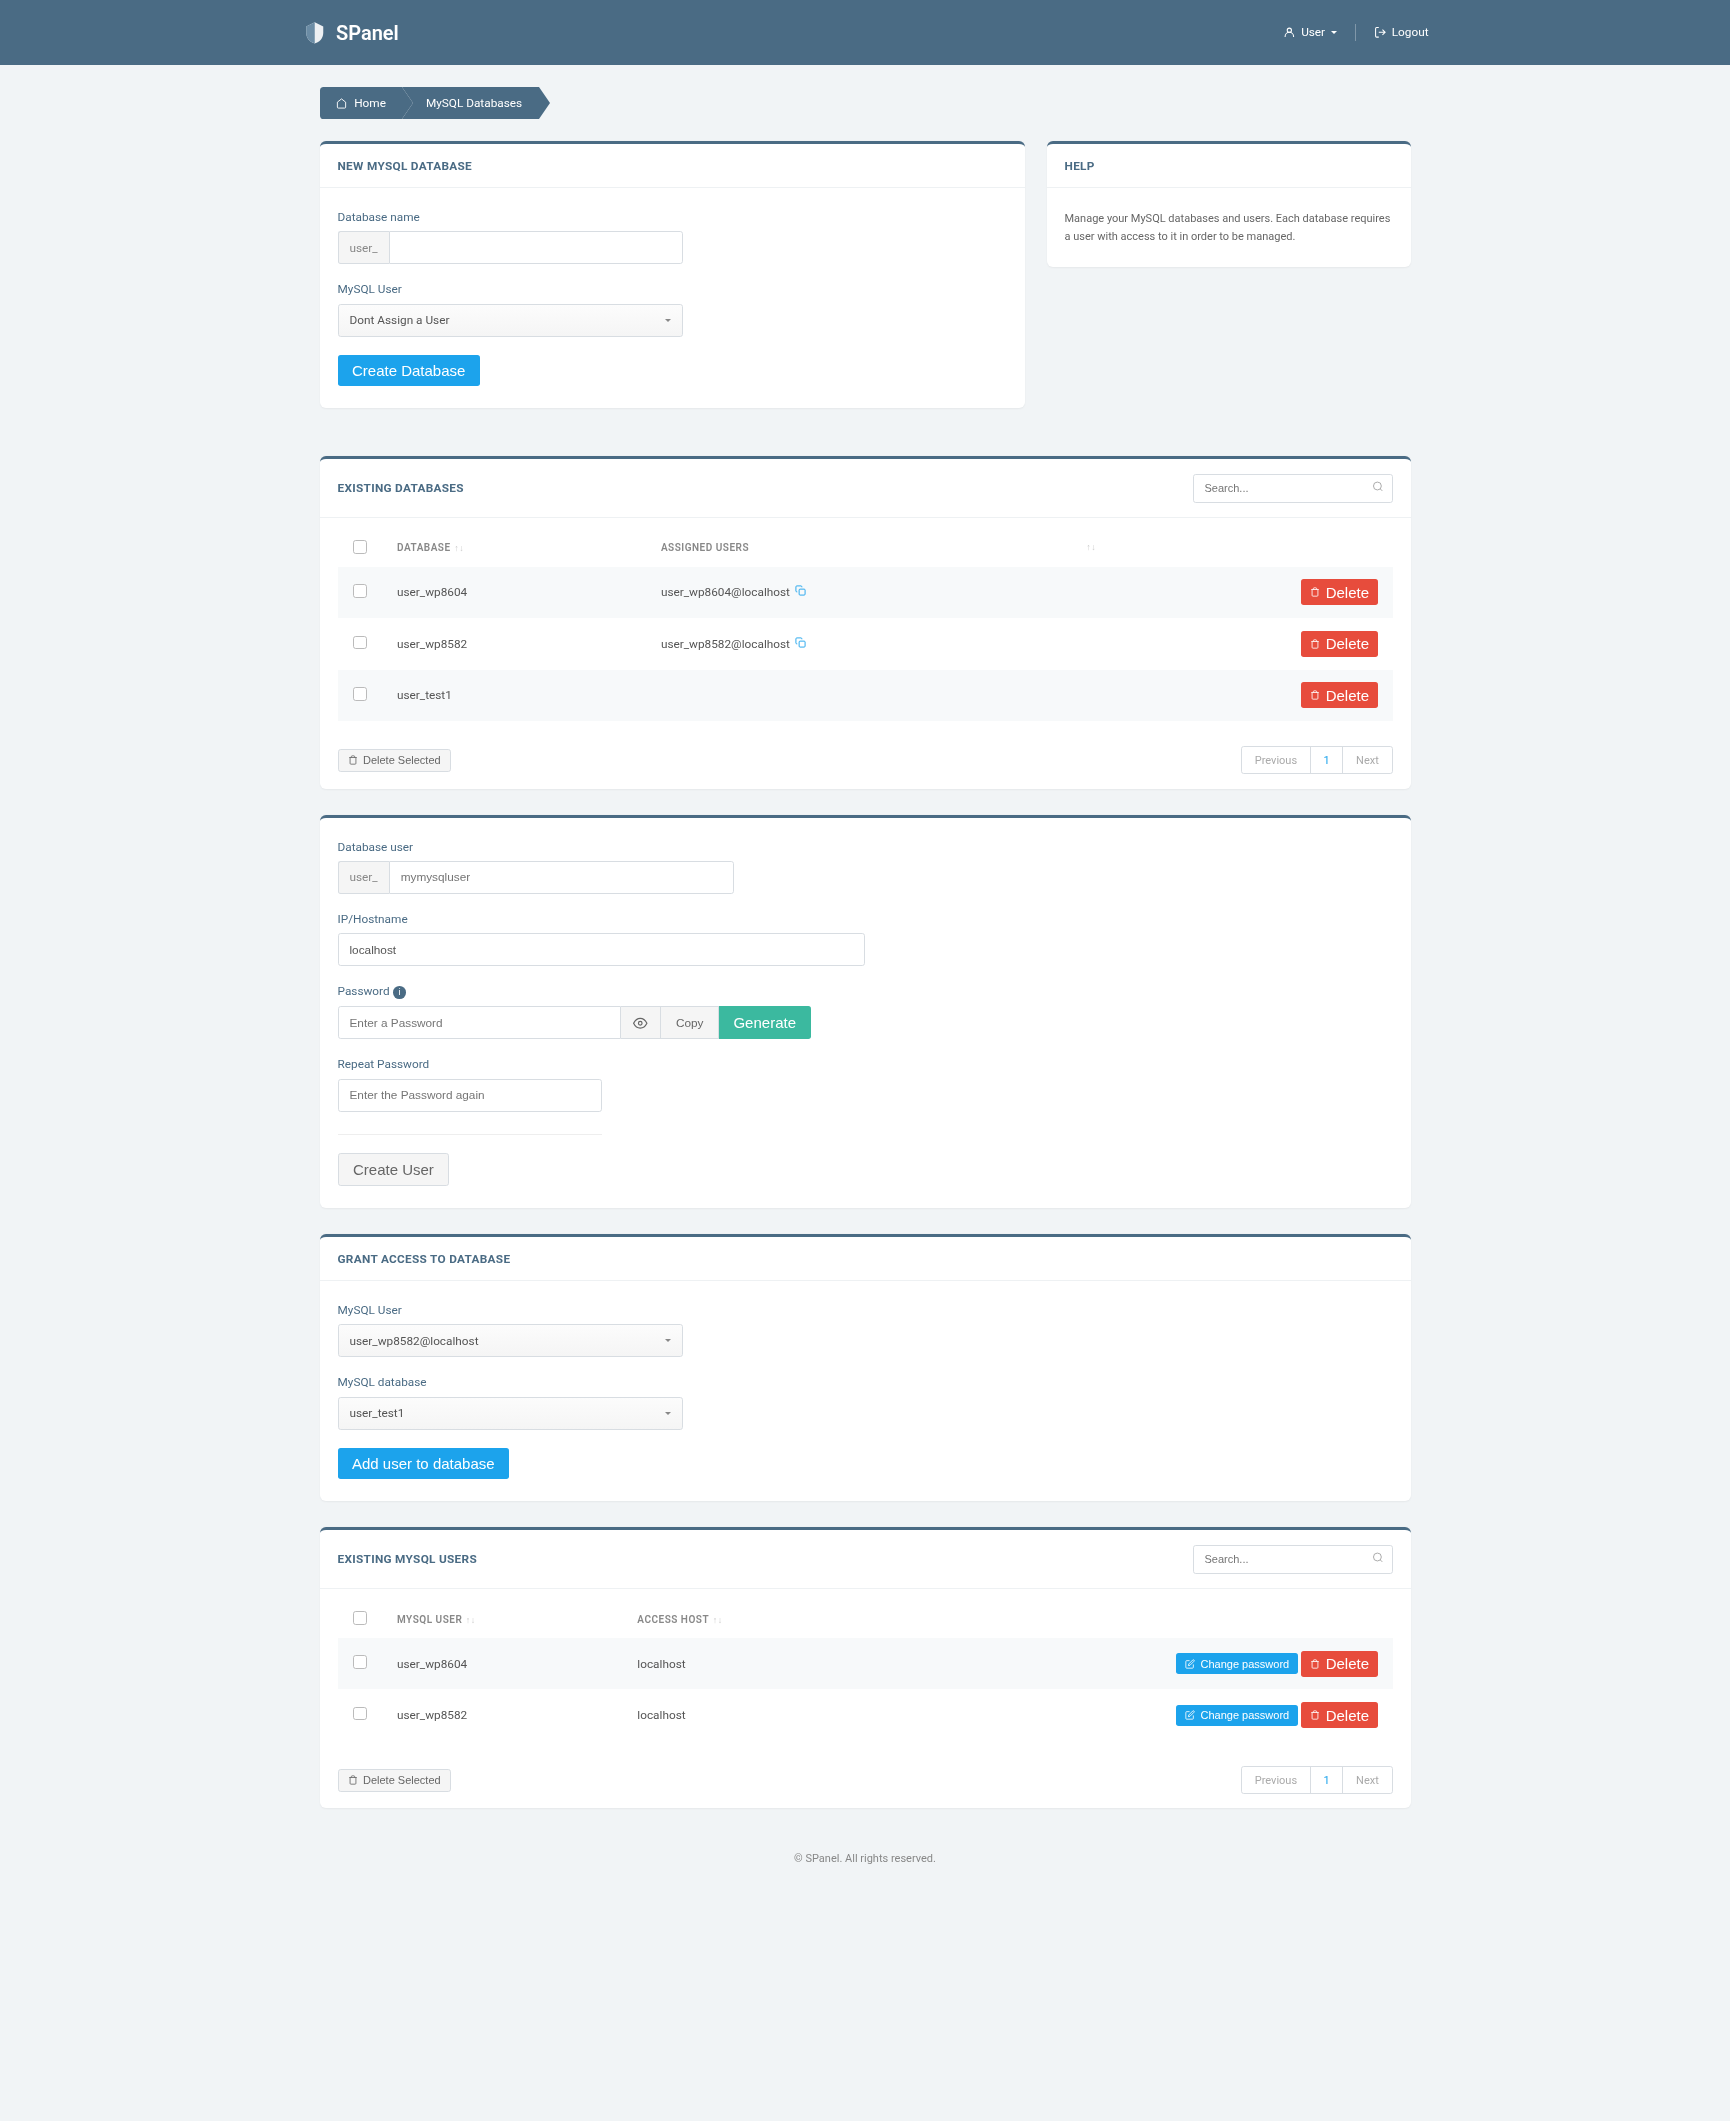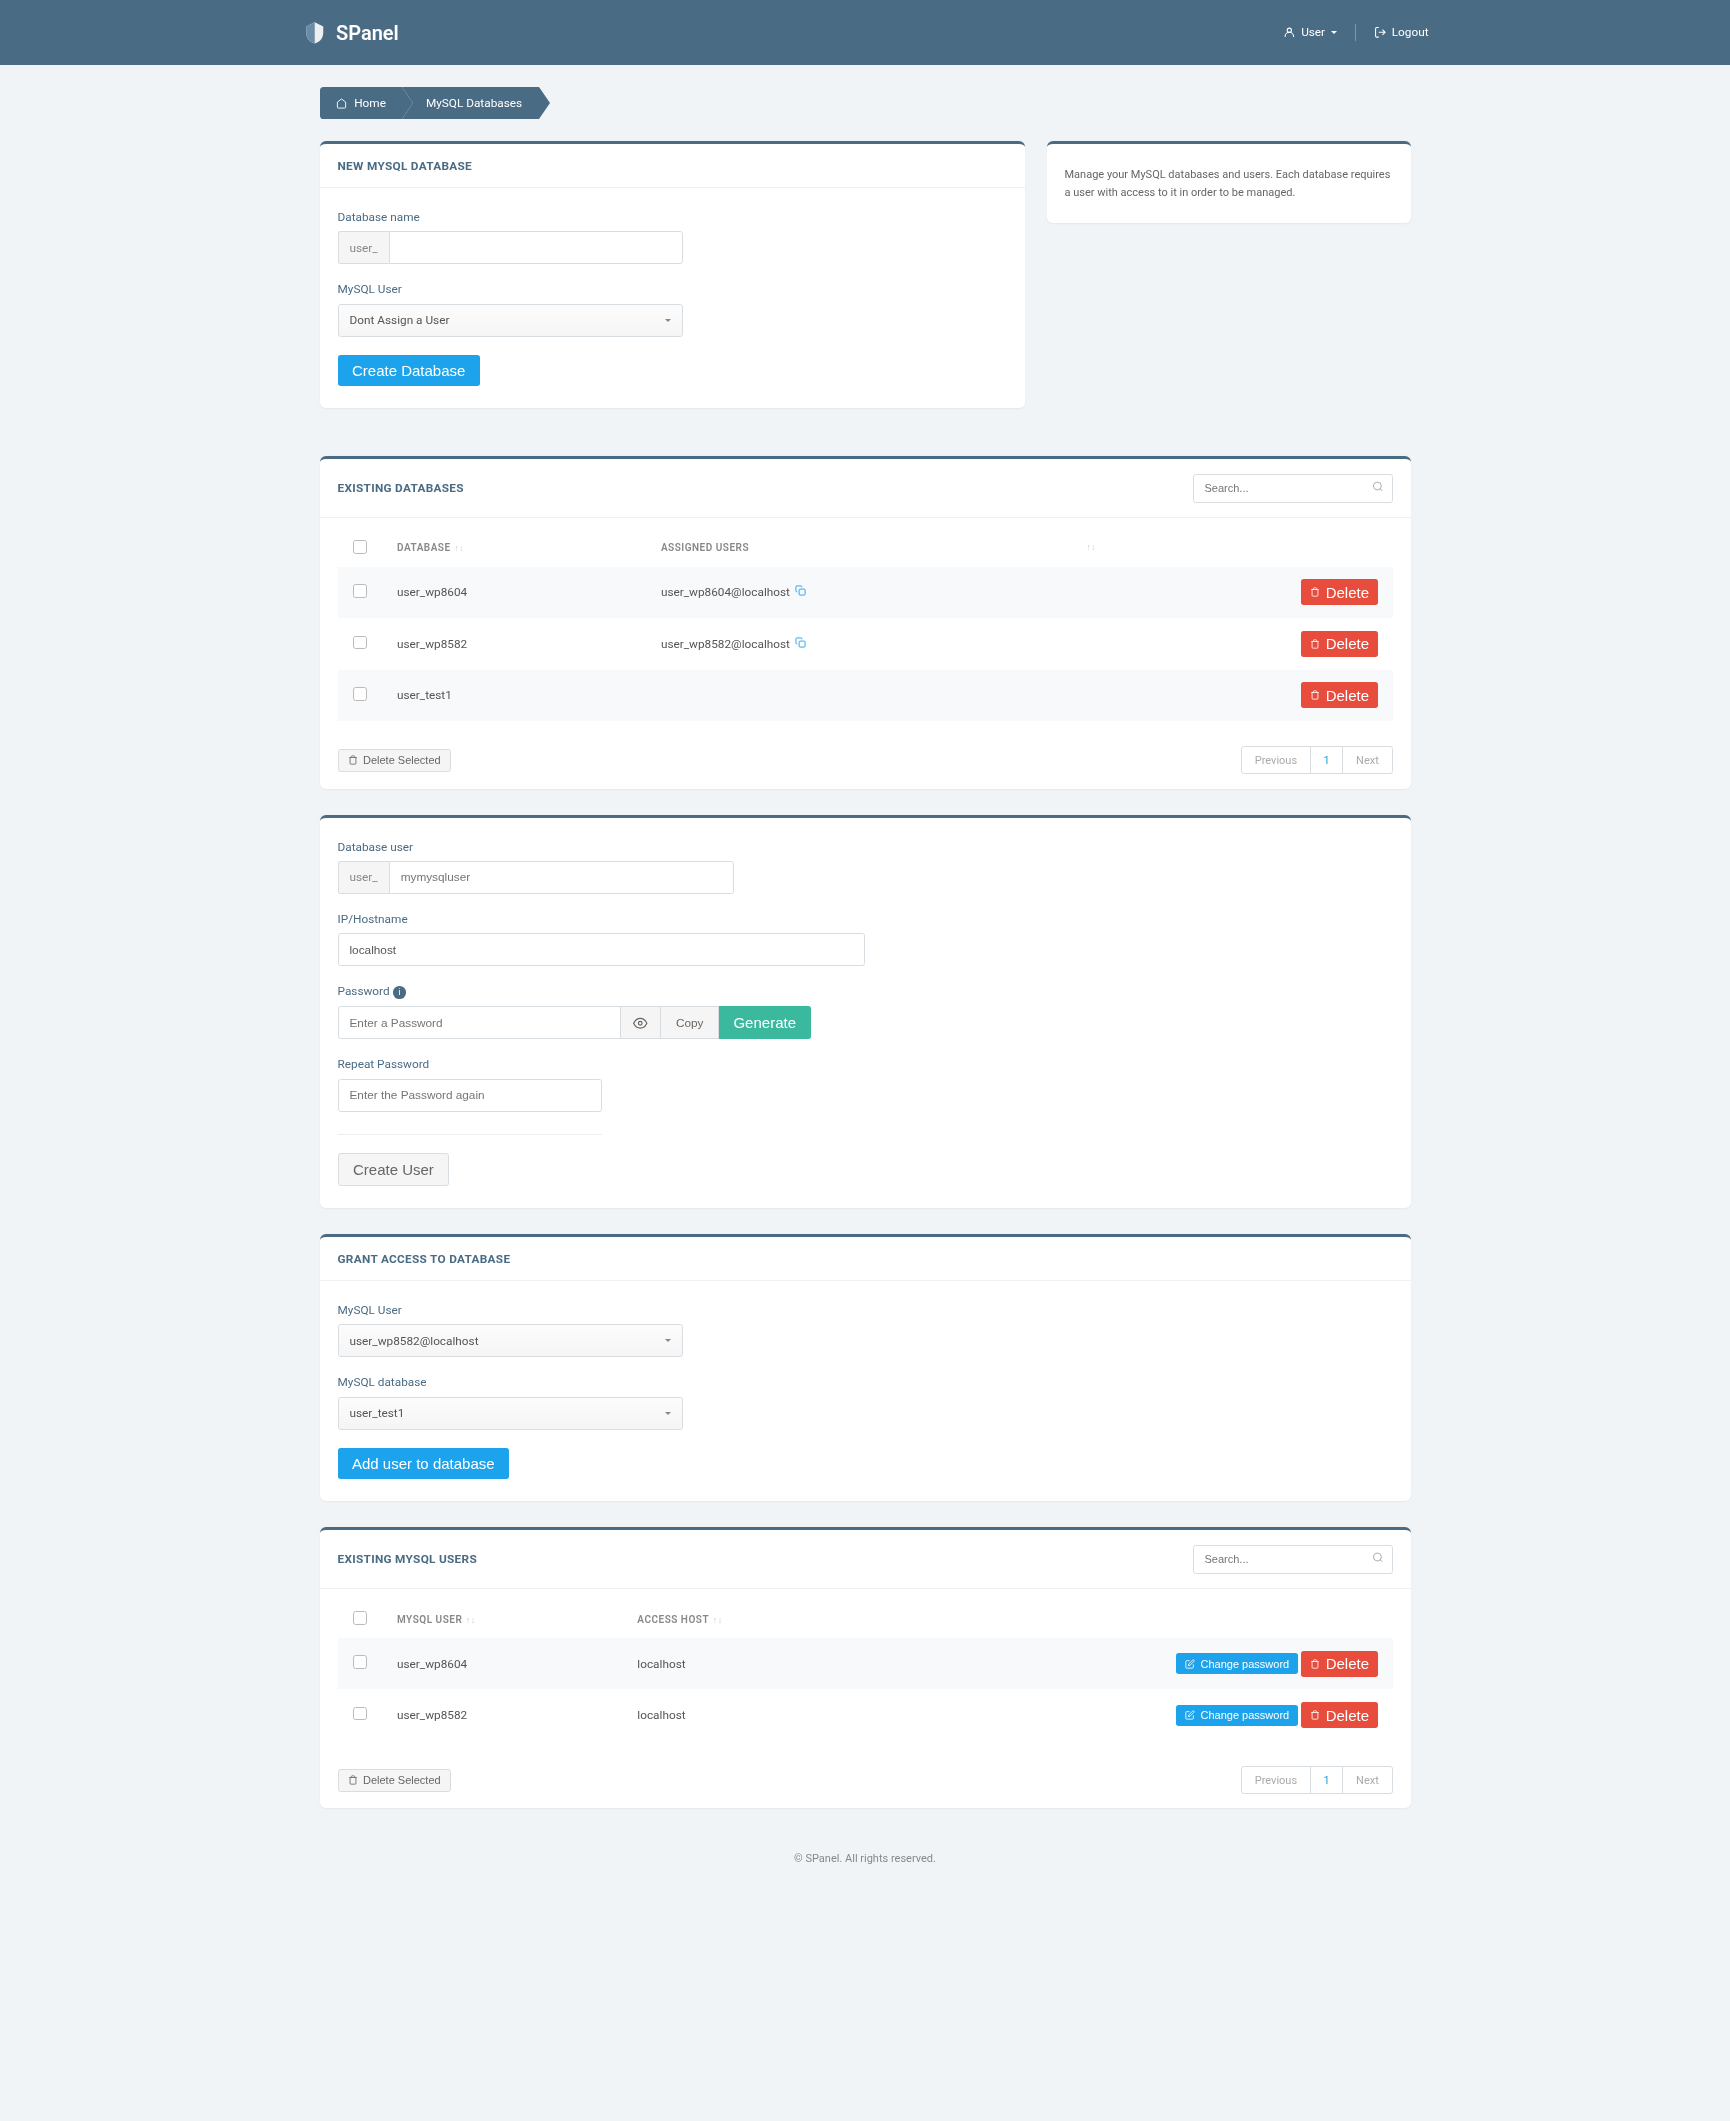--- a/index.html
+++ b/index.html
@@ -134,20 +134,23 @@
               <span>Dont Assign a User</span>
               <span class="caret"></span>
             </div>
           </div>
           <button class="btn btn-primary">Create Database</button>
         </div>
       </div>
     </div>
     <div class="col-side">
       <div class="card">
+        <div class="card-header">
+            <div class="card-title">HELP</div>
+          </div>
         <div class="card-body">
           <p class="help-text">Manage your MySQL databases and users. Each database requires a user with access to it in order to be managed.</p>
         </div>
       </div>
     </div>
   </div>
 
   <div class="card">
     <div class="card-header">
       <div class="card-title">EXISTING DATABASES</div>

